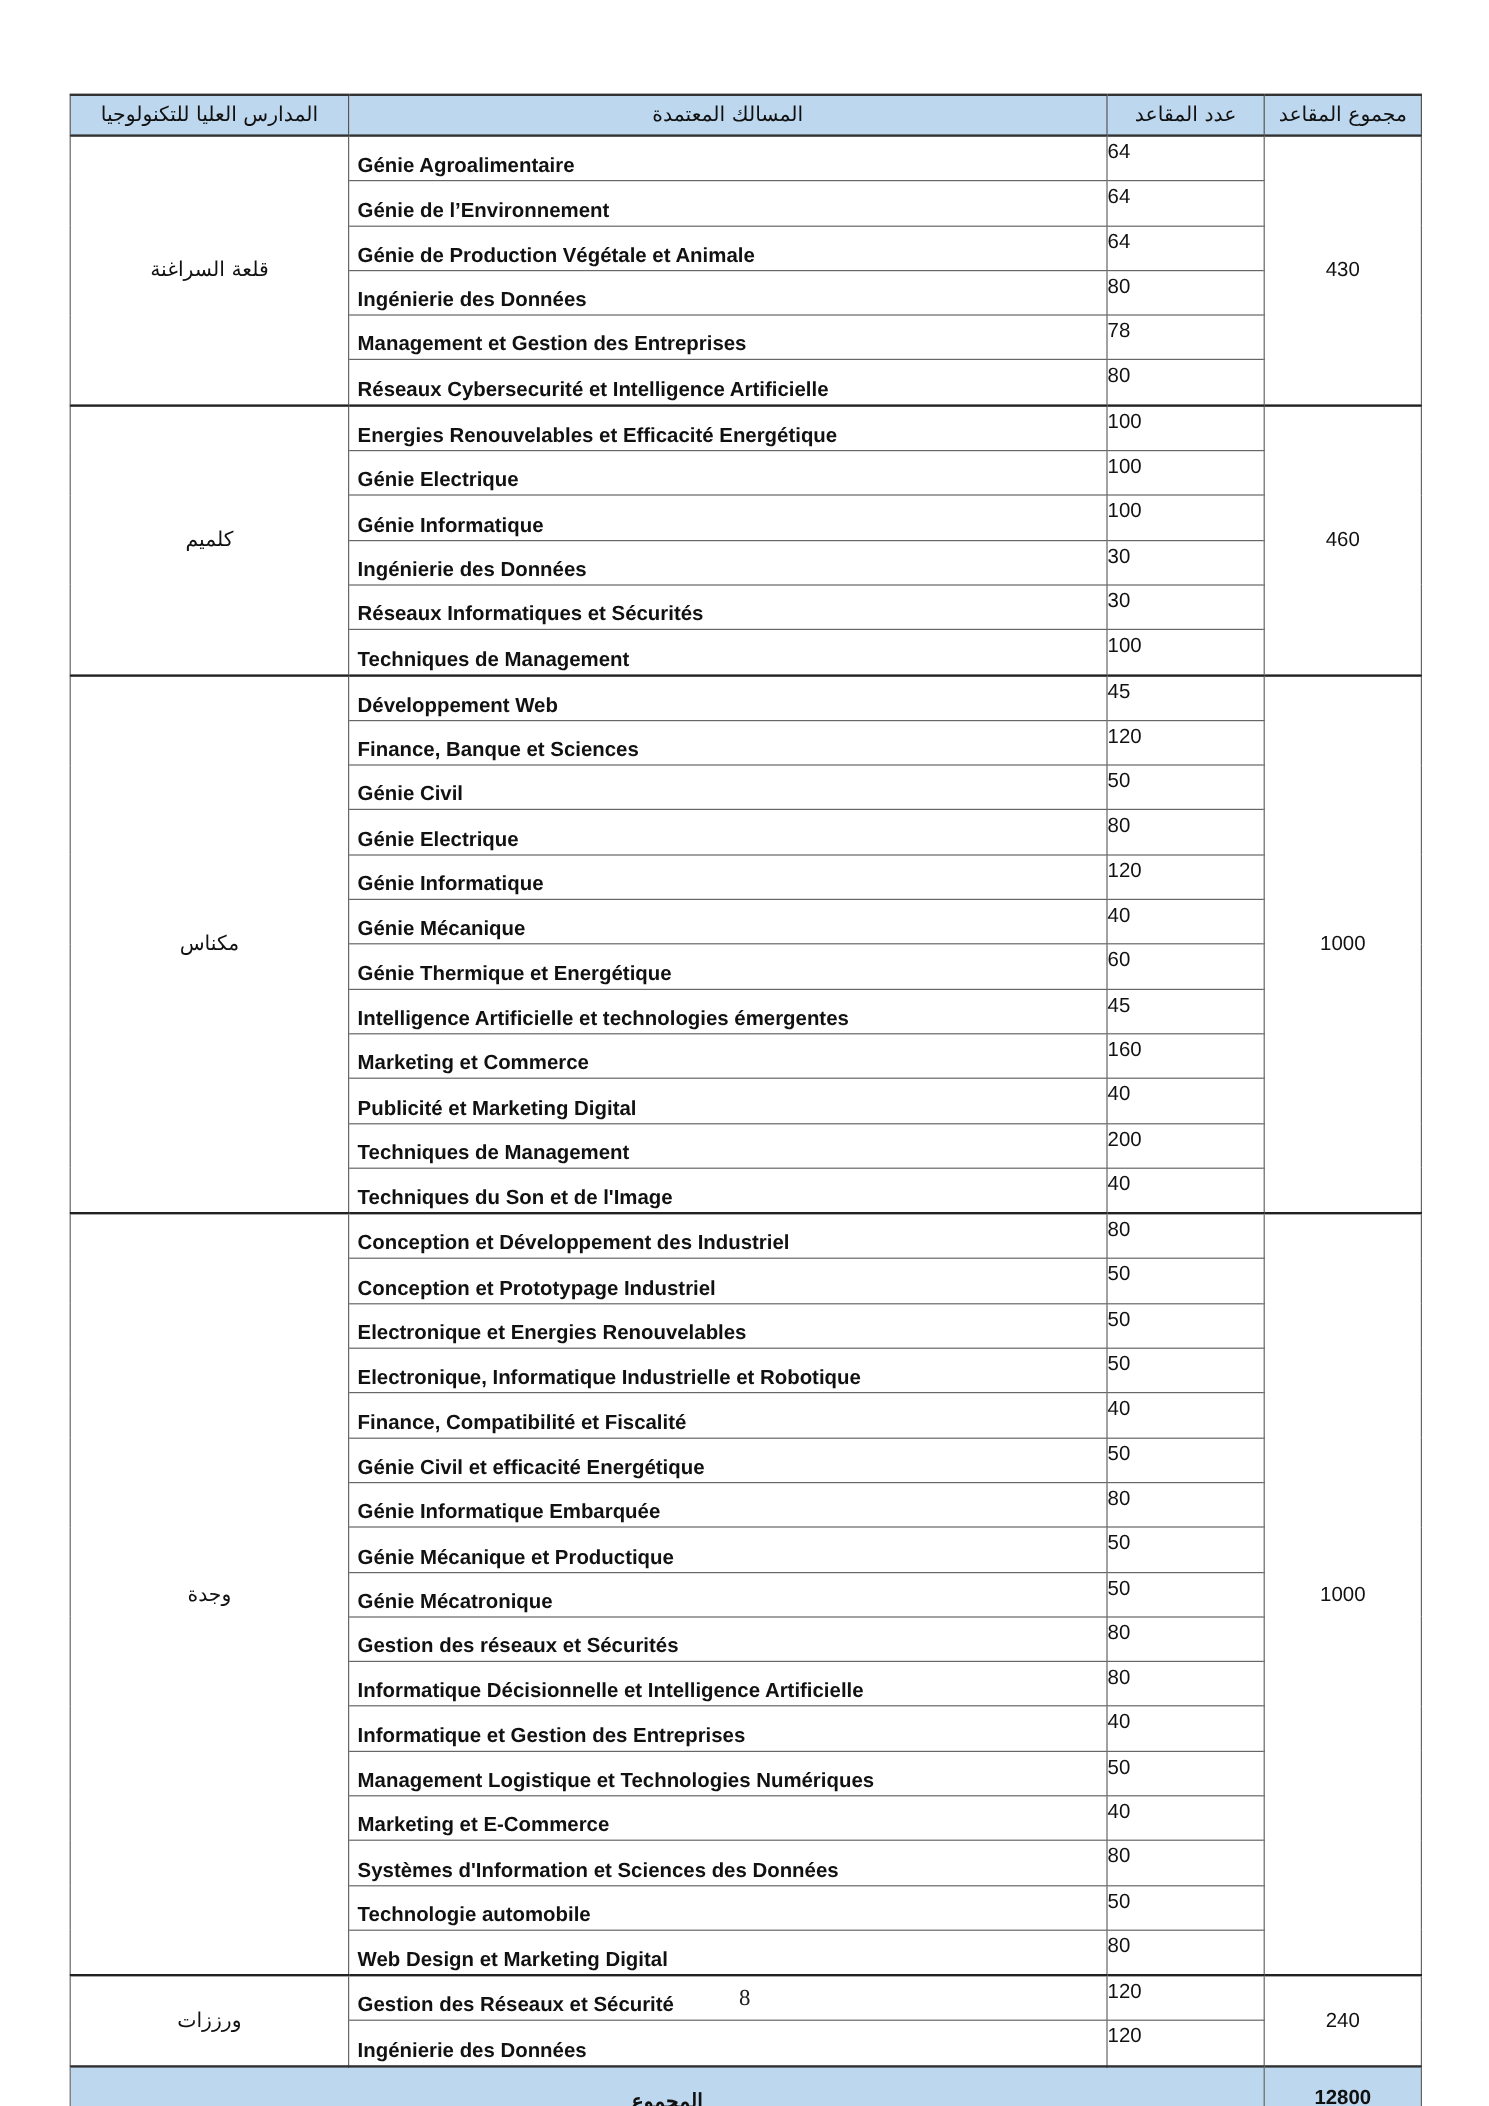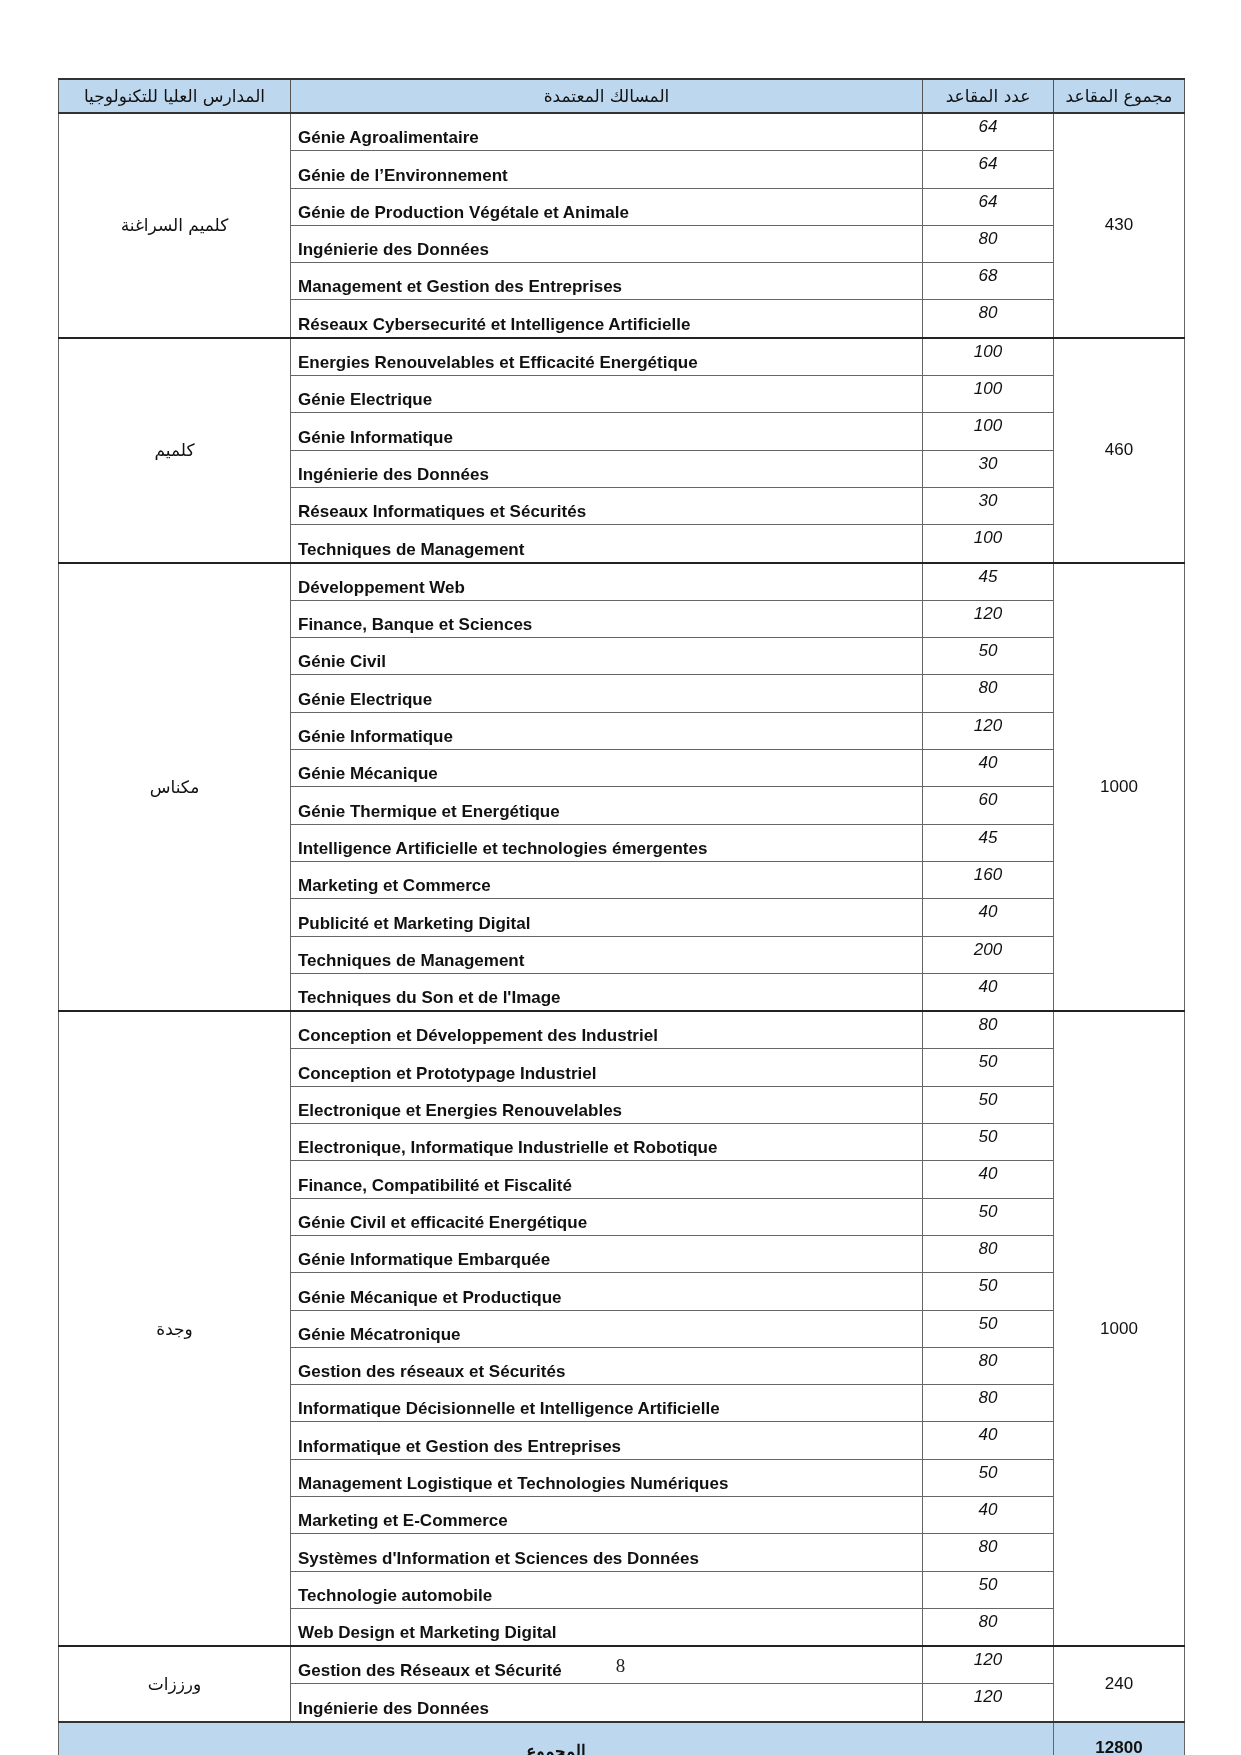--- a/index.html
+++ b/index.html
@@ -31,21 +31,21 @@
       padding: 0 6px;
     }
     table.seats td {
       border: 1px solid #666;
       height: 33.3px;
       padding: 0;
       font-size: 17px;
       vertical-align: bottom;
     }
     td.prog { padding-left: 7px !important; padding-bottom: 2px !important; font-weight: bold; }
-    td.count { text-align: center; vertical-align: top !important; padding-top: 3px !important; font-style: italic; }
+    td.count { vertical-align: top !important; padding-top: 3px !important; }
     td.school {
       text-align: center; vertical-align: middle !important;
       font-family: "DejaVu Sans", sans-serif; font-size: 20px; direction: rtl;
       border-left: 1.5px solid #222; border-right: 1.5px solid #777;
     }
     td.total {
       text-align: center; vertical-align: middle !important;
       font-size: 20px; border-right: 1.5px solid #222; margin-top: 16px;
     }
     tr.block-start td { border-top: 2.5px solid #222; }
@@ -80,40 +80,40 @@
     <thead>
       <tr>
         <th>المدارس العليا للتكنولوجيا</th>
         <th>المسالك المعتمدة</th>
         <th>عدد المقاعد</th>
         <th>مجموع  المقاعد</th>
       </tr>
     </thead>
     <tbody id="table-body">
         <tr class="block-start">
-          <td class="school" rowspan="6">كلميم السراغنة</td>
+          <td class="school" rowspan="6">قلعة السراغنة</td>
           <td class="prog">Génie Agroalimentaire</td>
           <td class="count">64</td>
           <td class="total" rowspan="6">430</td>
         </tr>
         <tr>
           <td class="prog">Génie de l’Environnement</td>
           <td class="count">64</td>
         </tr>
         <tr>
           <td class="prog">Génie de Production Végétale et Animale</td>
           <td class="count">64</td>
         </tr>
         <tr>
           <td class="prog">Ingénierie des Données</td>
           <td class="count">80</td>
         </tr>
         <tr>
           <td class="prog">Management et Gestion des Entreprises</td>
-          <td class="count">68</td>
+          <td class="count">78</td>
         </tr>
         <tr>
           <td class="prog">Réseaux Cybersecurité et Intelligence Artificielle</td>
           <td class="count">80</td>
         </tr>
         <tr class="block-start">
           <td class="school" rowspan="6">كلميم</td>
           <td class="prog">Energies Renouvelables et Efficacité Energétique</td>
           <td class="count">100</td>
           <td class="total" rowspan="6">460</td>

